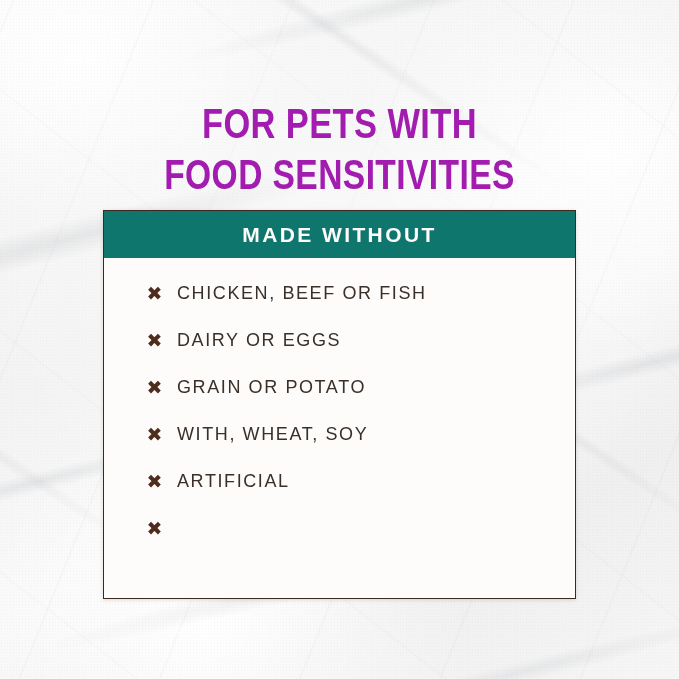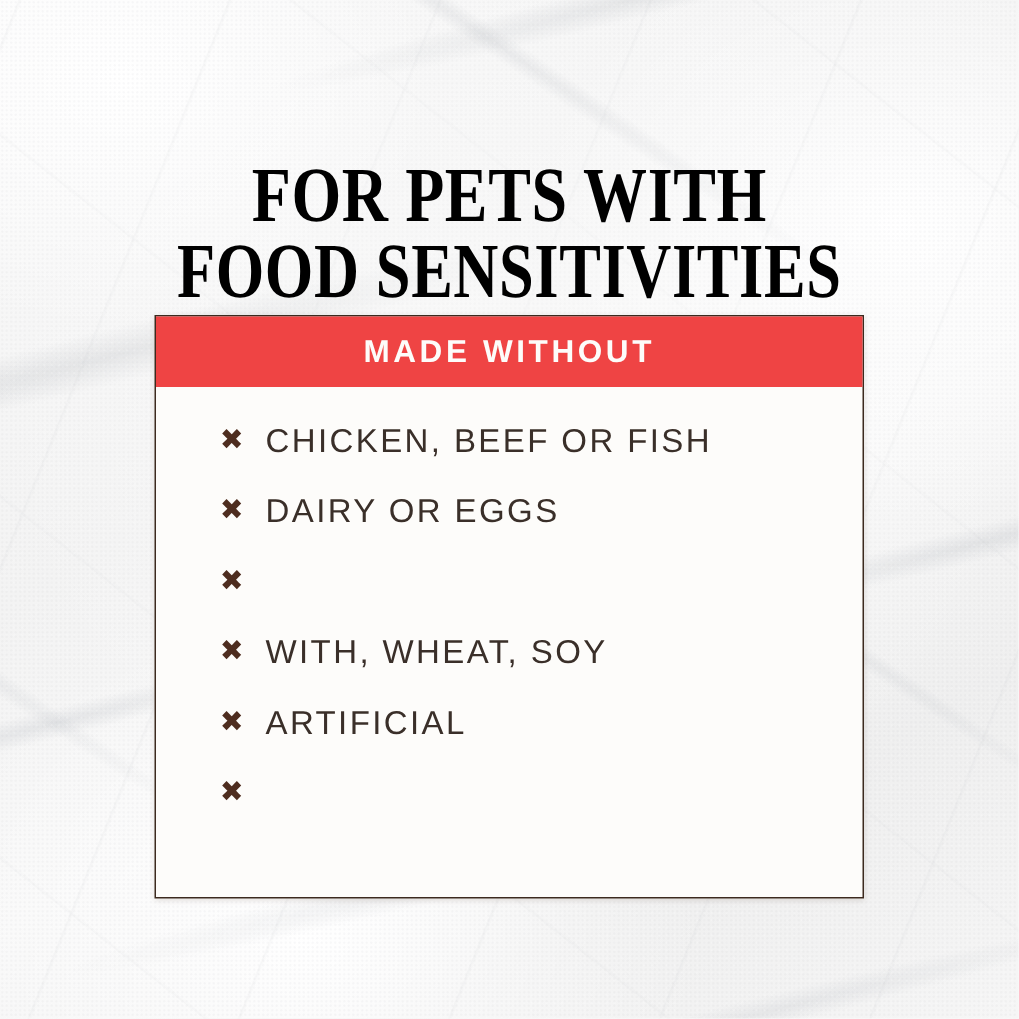--- a/index.html
+++ b/index.html
@@ -94,24 +94,24 @@
       radial-gradient(ellipse 520px 460px at 50% 40%, rgba(255,255,255,.55) 0%, rgba(255,255,255,0) 68%);
   }
 
   
   .headline {
     position: absolute;
     left: 0;
     right: 0;
     top: 72px;
     text-align: center;
-    color: #000000;
-    font-family: Liberation Serif, serif;
+    color: #a21caf;
+    font-family: Liberation Sans, sans-serif;
     font-weight: 700;
-    font-size: 52px;
+    font-size: 42px;
     line-height: 48px;
     letter-spacing: .5px;
   }
   .headline .hl-line {
     display: block;
     white-space: nowrap;
   }
   .headline .hl1 {
     transform: scaleX(.82);
     transform-origin: center;
@@ -130,21 +130,21 @@
     width: 473px;
     height: 389px;
     box-sizing: border-box;
     background: #fdfcfa;
     border: 1px solid #3c2a1f;
     box-shadow: 0 1px 4px rgba(90,70,55,.18);
   }
 
   .card-header {
     height: 47px;
-    background: #ef4444;
+    background: #0f766e;
     display: flex;
     align-items: center;
     justify-content: center;
     box-sizing: border-box;
     text-align: center;
   }
   .card-header-title {
     color: #fdfcfa;
     font-family: "Liberation Sans", sans-serif;
     font-weight: 700;
@@ -180,21 +180,21 @@
     font-size: 19px;
     line-height: 27px;
     font-weight: 700;
     text-align: center;
     font-family: "DejaVu Sans", sans-serif;
   }
   .no-text {
     color: #3a2f29;
     font-family: "Liberation Sans", sans-serif;
     font-weight: 400;
-    font-size: 22px;
+    font-size: 18px;
     line-height: 27px;
     letter-spacing: 1.6px;
     white-space: pre-line;
   }
 </style>
 </head>
 <body>
 
 <div class="stage">
 
@@ -224,20 +224,21 @@
           <span class="no-text">CHICKEN, BEEF OR FISH</span>
         </li>
 
         <li class="no-item">
           <span class="x-mark">✖</span>
           <span class="no-text">DAIRY OR EGGS</span>
         </li>
 
         <li class="no-item">
           <span class="x-mark">✖</span>
+          <span class="no-text">GRAIN OR POTATO</span>
         </li>
 
         <li class="no-item">
           <span class="x-mark">✖</span>
           <span class="no-text">WITH, WHEAT, SOY</span>
         </li>
 
         <li class="no-item">
           <span class="x-mark">✖</span>
           <span class="no-text">ARTIFICIAL</span>

